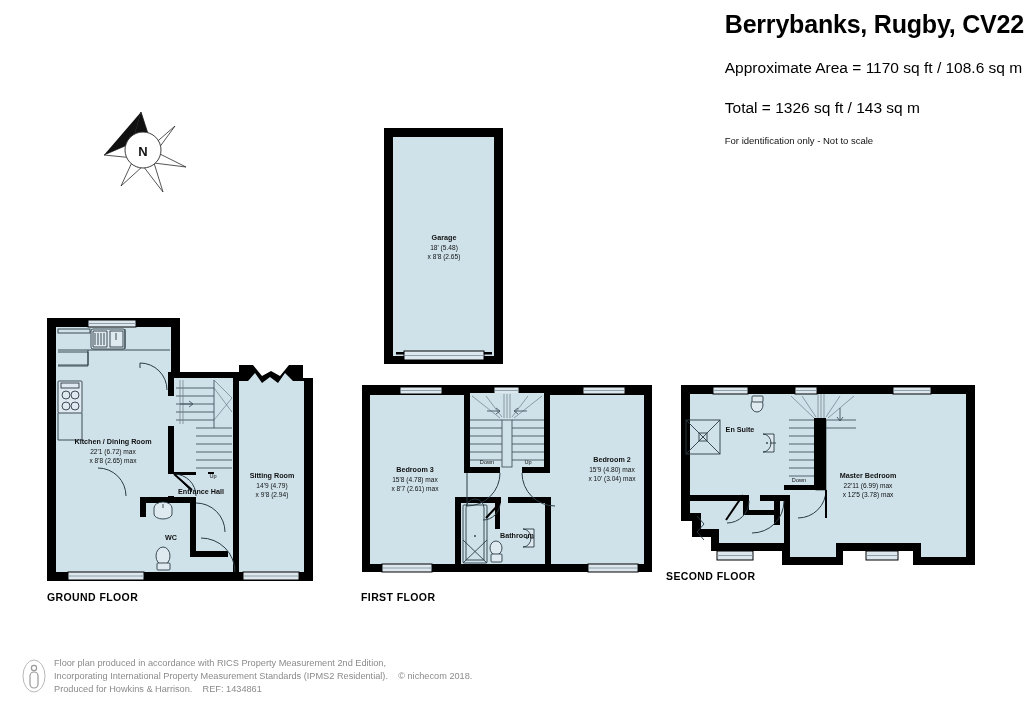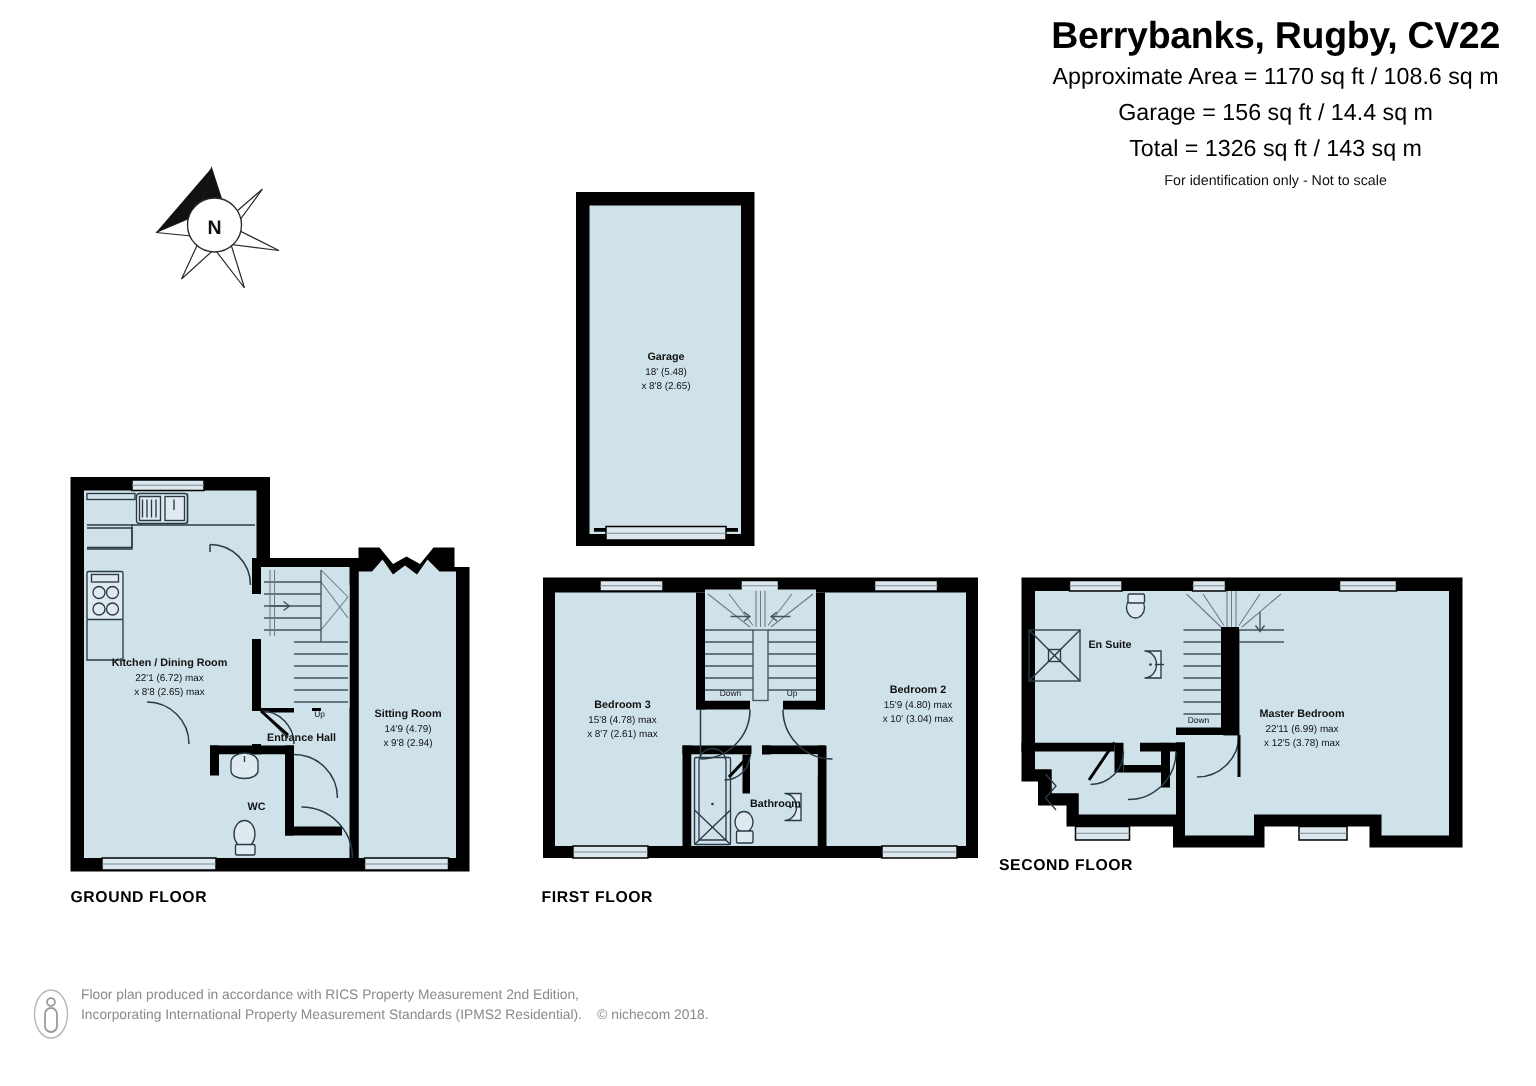--- a/index.html
+++ b/index.html
@@ -1,41 +1,40 @@
 <!DOCTYPE html>
 <html><head>
 <meta charset="utf-8">
 <style>
   html,body{margin:0;padding:0;background:#ffffff;}
   body{width:1024px;height:724px;position:relative;overflow:hidden;
        font-family:"Liberation Sans", sans-serif;color:#000;}
 
   
-  #header{position:absolute;right:24px;top:10px;text-align:center;}
+  #header{position:absolute;right:0;top:10px;text-align:left;}
   #title{font-size:25px;font-weight:bold;letter-spacing:-0.2px;line-height:1.15;}
-  .hline{font-size:15.5px;line-height:1.42;margin-top:2px;}
-  #ident{font-size:9.5px;margin-top:4px;color:#111;}
+  .hline{font-size:15.5px;line-height:1.42;margin-top:18px;}
+  #ident{font-size:9.5px;margin-top:16px;color:#111;}
 
   
   #plan{position:absolute;left:0;top:0;width:1024px;height:724px;}
 
   
   #footer{position:absolute;left:22px;top:657px;width:700px;
           display:flex;align-items:flex-start;}
   #footer-icon{width:24px;height:34px;flex:0 0 24px;margin-right:8px;margin-top:2px;}
   #footer-text{font-size:9.2px;line-height:1.42;color:#8b8b8b;}
   #footer-text div{white-space:pre;}
 </style>
 </head>
 <body>
 
 <div id="header">
   <div id="title">Berrybanks, Rugby, CV22</div>
   <div class="hline">Approximate Area = 1170 sq ft / 108.6 sq m</div>
-  <div class="hline">Garage = 156 sq ft / 14.4 sq m</div>
   <div class="hline">Total = 1326 sq ft / 143 sq m</div>
   <div id="ident">For identification only - Not to scale</div>
 </div>
 
 <svg id="plan" viewBox="0 0 1024 724">
   <defs>
     <style>
       .rm{fill:#cfe2ea;}
       .wl{fill:#000;}
       .win{fill:#dce8ee;stroke:#000;stroke-width:1;}
@@ -401,14 +400,15 @@
 
 <div id="footer">
   <svg id="footer-icon" viewBox="0 0 24 34">
     <ellipse cx="12" cy="17" rx="11" ry="16" fill="none" stroke="#b9b9b9" stroke-width="1"></ellipse>
     <circle cx="12" cy="9" r="2.6" fill="none" stroke="#9a9a9a" stroke-width="1.2"></circle>
     <path d="M12,13 a4,4 0 0 0 -4,4 L8,25 a4,4 0 0 0 8,0 L16,17 a4,4 0 0 0 -4,-4 Z" fill="none" stroke="#9a9a9a" stroke-width="1.2"></path>
   </svg>
   <div id="footer-text">
     <div>Floor plan produced in accordance with RICS Property Measurement 2nd Edition,</div>
     <div>Incorporating International Property Measurement Standards (IPMS2 Residential).    © nichecom 2018.</div>
+    <div>Produced for Howkins &amp; Harrison.    REF: 1434861</div>
   </div>
 </div>
 
 </body></html>

